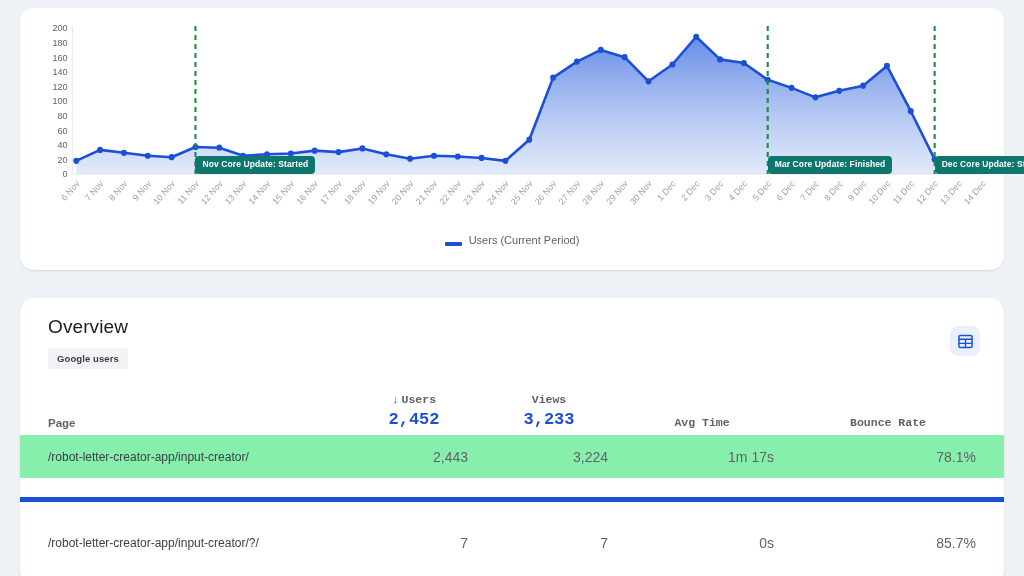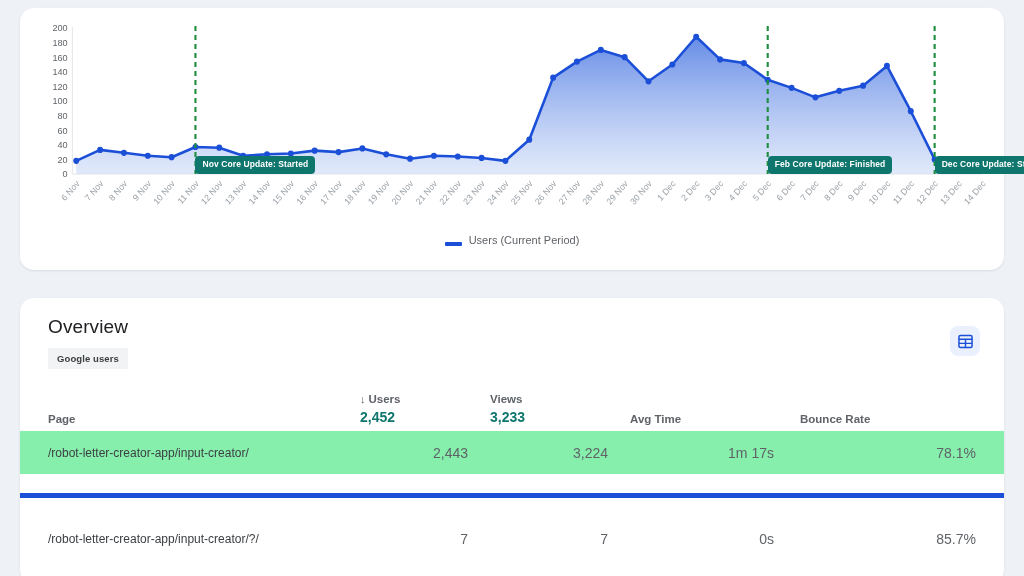--- a/index.html
+++ b/index.html
@@ -58,27 +58,27 @@
     position: absolute; right: 24px; top: 10px;
     width: 30px; height: 30px; border-radius: 8px;
     background: #eaf0fd; border: none; cursor: pointer;
     display: flex; align-items: center; justify-content: center;
   }
 
   
   table { width: 100%; border-collapse: collapse; margin-top: 24px; table-layout: fixed; }
   th { font-weight: bold; font-size: 11.5px; color: #5f6368; padding: 0 0 6px 0; vertical-align: bottom; }
   th.th-page { text-align: left; padding-left: 28px; width: 340px; }
-  th.num { text-align: left; }
+  th.num { text-align: center; font-family: Liberation Mono, monospace; }
   th.c-users  { width: 130px; padding-right: 22px; }
   th.c-views  { width: 140px; padding-right: 22px; }
   th.c-avg    { width: 170px; padding-right: 26px; }
   th.c-bounce { padding-right: 28px; }
   .th-label { display: block; color: #5f6368; font-size: 11.5px; font-weight: bold; }
-  .th-total { display: block; color: #0f766e; font-size: 14px; font-weight: bold; margin-top: 4px; }
+  .th-total { display: block; color: #1d4ed8; font-size: 17px; font-weight: bold; margin-top: 4px; }
   .sort-arrow { color: #5f6368; font-weight: normal; margin-right: 3px; font-size: 11px; }
 
   tbody tr { height: 43px; }
   tbody tr.alt { background: #86efac; }
   tbody td { font-size: 14px; color: #5f6368; }
   td.page-cell { padding-left: 28px; color: #3c4043; font-size: 12px; white-space: nowrap; overflow: hidden; text-overflow: ellipsis; }
   td.num { text-align: right; }
   td.c-users  { padding-right: 22px; }
   td.c-views  { padding-right: 22px; }
   td.c-avg    { padding-right: 26px; }
@@ -194,21 +194,21 @@
           <text x="0" y="0" text-anchor="end" font-size="9" fill="#9aa0a6" font-family="&quot;Liberation Sans&quot;, sans-serif" transform="translate(842.9473684210526,166) rotate(-48)">8 Dec</text>
           <text x="0" y="0" text-anchor="end" font-size="9" fill="#9aa0a6" font-family="&quot;Liberation Sans&quot;, sans-serif" transform="translate(867.7894736842105,166) rotate(-48)">9 Dec</text>
           <text x="0" y="0" text-anchor="end" font-size="9" fill="#9aa0a6" font-family="&quot;Liberation Sans&quot;, sans-serif" transform="translate(892.6315789473684,166) rotate(-48)">10 Dec</text>
           <text x="0" y="0" text-anchor="end" font-size="9" fill="#9aa0a6" font-family="&quot;Liberation Sans&quot;, sans-serif" transform="translate(917.4736842105264,166) rotate(-48)">11 Dec</text>
           <text x="0" y="0" text-anchor="end" font-size="9" fill="#9aa0a6" font-family="&quot;Liberation Sans&quot;, sans-serif" transform="translate(942.3157894736842,166) rotate(-48)">12 Dec</text>
           <text x="0" y="0" text-anchor="end" font-size="9" fill="#9aa0a6" font-family="&quot;Liberation Sans&quot;, sans-serif" transform="translate(967.1578947368421,166) rotate(-48)">13 Dec</text>
           <text x="0" y="0" text-anchor="end" font-size="9" fill="#9aa0a6" font-family="&quot;Liberation Sans&quot;, sans-serif" transform="translate(992,166) rotate(-48)">14 Dec</text>
         </svg>
       <div id="annot-layer">
           <div class="annot" style="left: 16.8886%; top: 63.3028%;">Nov Core Update: Started</div>
-          <div class="annot" style="left: 76.7491%; top: 63.3028%;">Feb Core Update: Finished</div>
+          <div class="annot" style="left: 76.7491%; top: 63.3028%;">Mar Core Update: Finished</div>
           <div class="annot" style="left: 94.2084%; top: 63.3028%;">Dec Core Update: Started</div>
         </div>
     </div>
     <div class="legend">
       <span class="legend-swatch"></span>
       <span class="legend-label">Users (Current Period)</span>
     </div>
   </div>
 
   <div class="card" id="overview-card">

